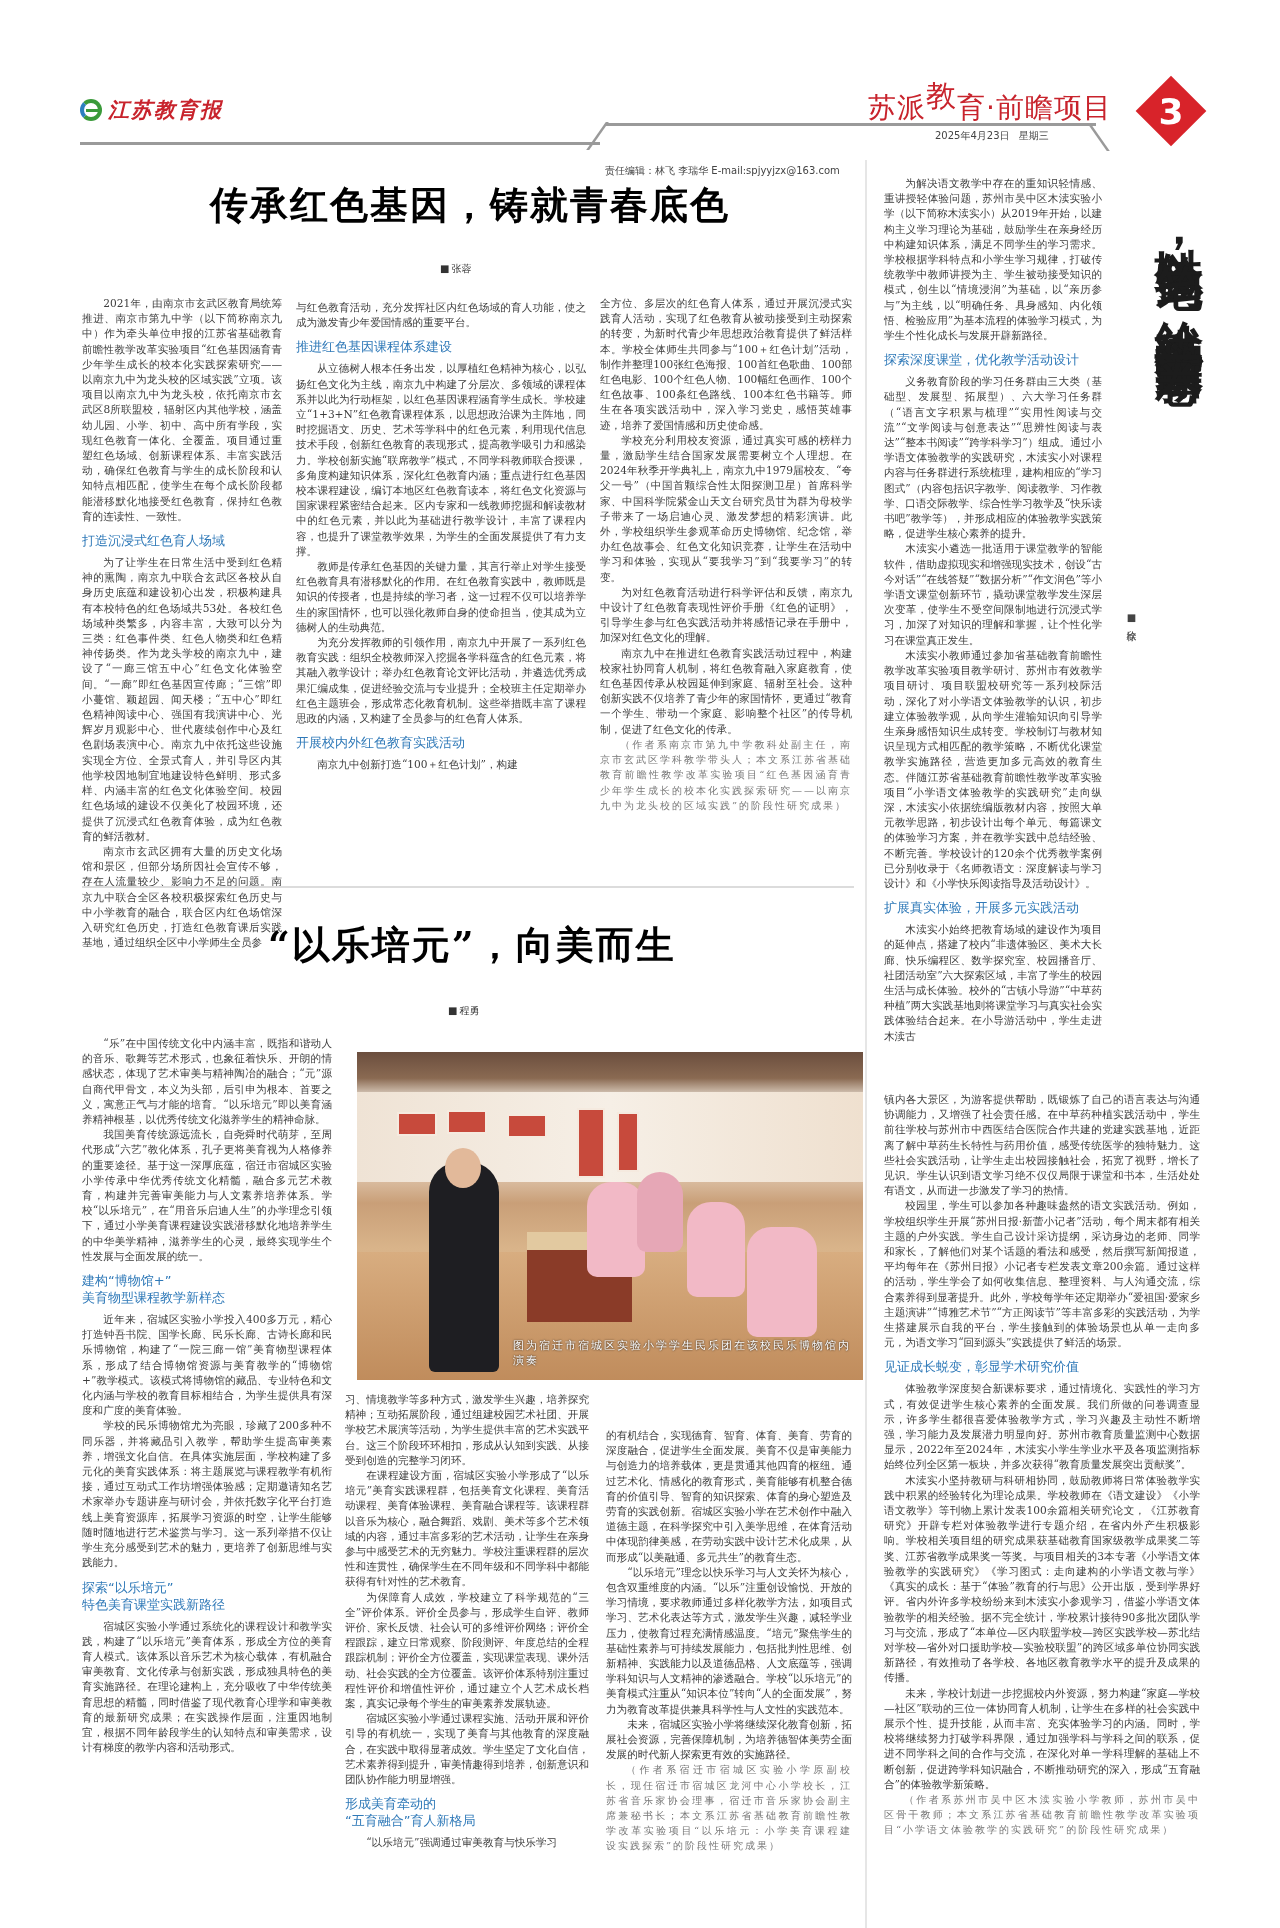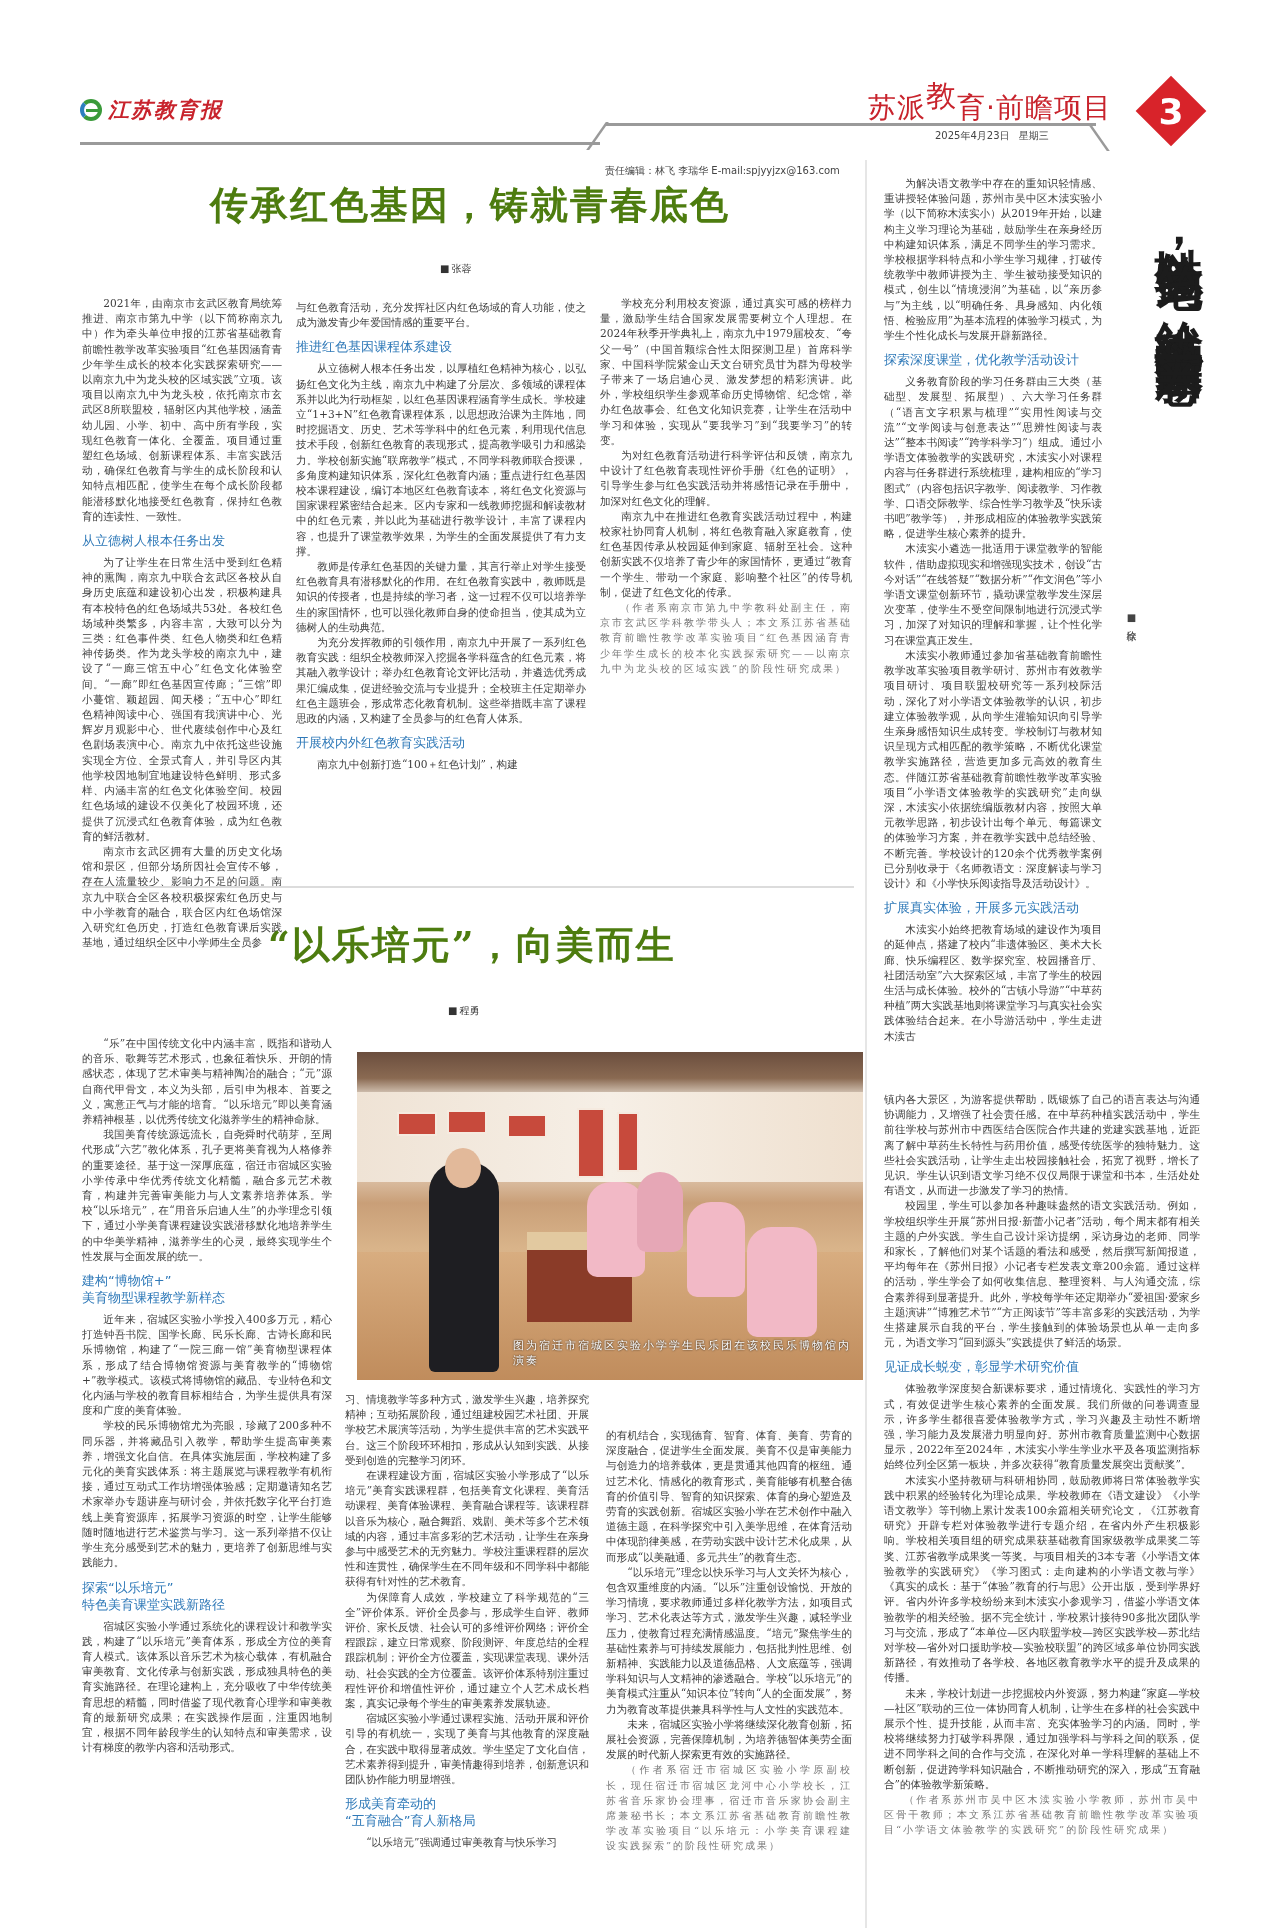--- a/index.html
+++ b/index.html
@@ -20,21 +20,21 @@
   .section-title .big { font-size: 30px; position: relative; top: -10px; }
   .date-line { position: absolute; left: 935px; top: 129px; font-size: 10px; color: #444; font-family: "DejaVu Sans", sans-serif; word-spacing: 6px; }
   .page-badge { position: absolute; left: 1146px; top: 86px; width: 50px; height: 50px; background: #d8232a; transform: rotate(45deg); }
   .page-num { position: absolute; left: 1146px; top: 86px; width: 50px; height: 50px; display: flex; align-items: center; justify-content: center; color: #fff; font-size: 36px; font-weight: bold; font-family: "DejaVu Sans", sans-serif; }
 
   .col { position: absolute; font-size: 10.6px; line-height: 15.2px; text-align: justify; color: #3d3d3d; }
   .col p { text-indent: 2em; }
   .col p.credit { color: #777; letter-spacing: 2px; font-size: 10px; }
   .subhead { color: #2f79b8; font-family: "DejaVu Sans", sans-serif; font-size: 13px; text-align: left; margin: 8px 0 6px; line-height: 17px; text-indent: 0 !important; }
 
-  .headline { position: absolute; font-weight: bold; color: #4d7c0f; letter-spacing: 2px; }
+  .headline { position: absolute; font-weight: bold; color: #000000; letter-spacing: 2px; }
   .byline { position: absolute; font-size: 10px; color: #333; }
   .byline::before { content: "■"; margin-right: 2px; }
 
   .divider-h { position: absolute; height: 2px; background: #dcdcdc; }
   .divider-v { position: absolute; width: 2px; background: #e6e6e6; }
 
   .vert-title { position: absolute; left: 1160px; top: 210px; width: 50px; font-size: 48px; line-height: 60px; font-weight: bold; color: #1c1c1c; writing-mode: vertical-rl; letter-spacing: 4px; }
   .vert-byline { position: absolute; left: 1124px; top: 612px; font-size: 10px; color: #444; writing-mode: vertical-rl; }
   .vert-byline::before { content: "■"; }
 
@@ -69,34 +69,35 @@
   </div>
   <div class="date-line">2025年4月23日  星期三</div>
   <div class="page-badge"></div>
   <div class="page-num">3</div>
 </div>
 
 <div class="headline" style="left:210px; top:180px; font-size:38px;">传承红色基因，铸就青春底色</div>
 <div class="byline" style="left:440px; top:262px;">张蓉</div>
 <div class="col" style="left:82px; top:296px; width:200px;">
     <p>2021年，由南京市玄武区教育局统筹推进、南京市第九中学（以下简称南京九中）作为牵头单位申报的江苏省基础教育前瞻性教学改革实验项目“红色基因涵育青少年学生成长的校本化实践探索研究——以南京九中为龙头校的区域实践”立项。该项目以南京九中为龙头校，依托南京市玄武区8所联盟校，辐射区内其他学校，涵盖幼儿园、小学、初中、高中所有学段，实现红色教育一体化、全覆盖。项目通过重塑红色场域、创新课程体系、丰富实践活动，确保红色教育与学生的成长阶段和认知特点相匹配，使学生在每个成长阶段都能潜移默化地接受红色教育，保持红色教育的连读性、一致性。</p>
-    <div class="subhead" style="white-space: pre-line;">从立德树人根本任务出发</div>
+    <div class="subhead" style="white-space: pre-line;">打造沉浸式红色育人场域</div>
     <p>为了让学生在日常生活中受到红色精神的熏陶，南京九中联合玄武区各校从自身历史底蕴和建设初心出发，积极构建具有本校特色的红色场域共53处。各校红色场域种类繁多，内容丰富，大致可以分为三类：红色事件类、红色人物类和红色精神传扬类。作为龙头学校的南京九中，建设了“一廊三馆五中心”红色文化体验空间。“一廊”即红色基因宣传廊；“三馆”即小蔓馆、颖超园、闻天楼；“五中心”即红色精神阅读中心、强国有我演讲中心、光辉岁月观影中心、世代赓续创作中心及红色剧场表演中心。南京九中依托这些设施实现全方位、全景式育人，并引导区内其他学校因地制宜地建设特色鲜明、形式多样、内涵丰富的红色文化体验空间。校园红色场域的建设不仅美化了校园环境，还提供了沉浸式红色教育体验，成为红色教育的鲜活教材。</p>
     <p>南京市玄武区拥有大量的历史文化场馆和景区，但部分场所因社会宣传不够，存在人流量较少、影响力不足的问题。南京九中联合全区各校积极探索红色历史与中小学教育的融合，联合区内红色场馆深入研究红色历史，打造红色教育课后实践基地，通过组织全区中小学师生全员参</p>
   </div>
 <div class="col" style="left:296px; top:300px; width:290px;">
     <p style="text-indent: 0px;">与红色教育活动，充分发挥社区内红色场域的育人功能，使之成为激发青少年爱国情感的重要平台。</p>
     <div class="subhead" style="white-space: pre-line;">推进红色基因课程体系建设</div>
     <p>从立德树人根本任务出发，以厚植红色精神为核心，以弘扬红色文化为主线，南京九中构建了分层次、多领域的课程体系并以此为行动框架，以红色基因课程涵育学生成长。学校建立“1+3+N”红色教育课程体系，以思想政治课为主阵地，同时挖掘语文、历史、艺术等学科中的红色元素，利用现代信息技术手段，创新红色教育的表现形式，提高教学吸引力和感染力。学校创新实施“联席教学”模式，不同学科教师联合授课，多角度构建知识体系，深化红色教育内涵；重点进行红色基因校本课程建设，编订本地区红色教育读本，将红色文化资源与国家课程紧密结合起来。区内专家和一线教师挖掘和解读教材中的红色元素，并以此为基础进行教学设计，丰富了课程内容，也提升了课堂教学效果，为学生的全面发展提供了有力支撑。</p>
     <p>教师是传承红色基因的关键力量，其言行举止对学生接受红色教育具有潜移默化的作用。在红色教育实践中，教师既是知识的传授者，也是持续的学习者，这一过程不仅可以培养学生的家国情怀，也可以强化教师自身的使命担当，使其成为立德树人的生动典范。</p>
     <p>为充分发挥教师的引领作用，南京九中开展了一系列红色教育实践：组织全校教师深入挖掘各学科蕴含的红色元素，将其融入教学设计；举办红色教育论文评比活动，并遴选优秀成果汇编成集，促进经验交流与专业提升；全校班主任定期举办红色主题班会，形成常态化教育机制。这些举措既丰富了课程思政的内涵，又构建了全员参与的红色育人体系。</p>
     <div class="subhead" style="white-space: pre-line;">开展校内外红色教育实践活动</div>
     <p>南京九中创新打造“100＋红色计划”，构建</p>
   </div>
 <div class="col" style="left:600px; top:296px; width:252px;">
+    <p style="text-indent: 0px;">全方位、多层次的红色育人体系，通过开展沉浸式实践育人活动，实现了红色教育从被动接受到主动探索的转变，为新时代青少年思想政治教育提供了鲜活样本。学校全体师生共同参与“100＋红色计划”活动，制作并整理100张红色海报、100首红色歌曲、100部红色电影、100个红色人物、100幅红色画作、100个红色故事、100条红色路线、100本红色书籍等。师生在各项实践活动中，深入学习党史，感悟英雄事迹，培养了爱国情感和历史使命感。</p>
     <p>学校充分利用校友资源，通过真实可感的榜样力量，激励学生结合国家发展需要树立个人理想。在2024年秋季开学典礼上，南京九中1979届校友、“夸父一号”（中国首颗综合性太阳探测卫星）首席科学家、中国科学院紫金山天文台研究员甘为群为母校学子带来了一场启迪心灵、激发梦想的精彩演讲。此外，学校组织学生参观革命历史博物馆、纪念馆，举办红色故事会、红色文化知识竞赛，让学生在活动中学习和体验，实现从“要我学习”到“我要学习”的转变。</p>
     <p>为对红色教育活动进行科学评估和反馈，南京九中设计了红色教育表现性评价手册《红色的证明》，引导学生参与红色实践活动并将感悟记录在手册中，加深对红色文化的理解。</p>
     <p>南京九中在推进红色教育实践活动过程中，构建校家社协同育人机制，将红色教育融入家庭教育，使红色基因传承从校园延伸到家庭、辐射至社会。这种创新实践不仅培养了青少年的家国情怀，更通过“教育一个学生、带动一个家庭、影响整个社区”的传导机制，促进了红色文化的传承。</p>
     <p class="credit">（作者系南京市第九中学教科处副主任，南京市玄武区学科教学带头人；本文系江苏省基础教育前瞻性教学改革实验项目“红色基因涵育青少年学生成长的校本化实践探索研究——以南京九中为龙头校的区域实践”的阶段性研究成果）</p>
   </div>
 <div class="divider-h" style="left:82px; top:886px; width:772px;"></div>
 <div class="divider-v" style="left:865px; top:160px; height:1768px;"></div>
 
 <div class="headline" style="left:268px; top:920px; font-size:38px;">“以乐培元”，向美而生</div>
 <div class="byline" style="left:448px; top:1004px;">程勇</div>

